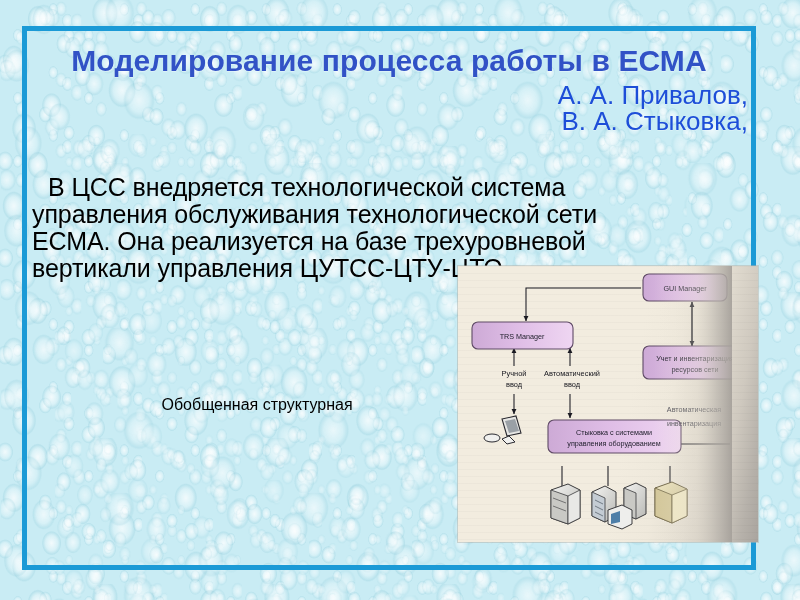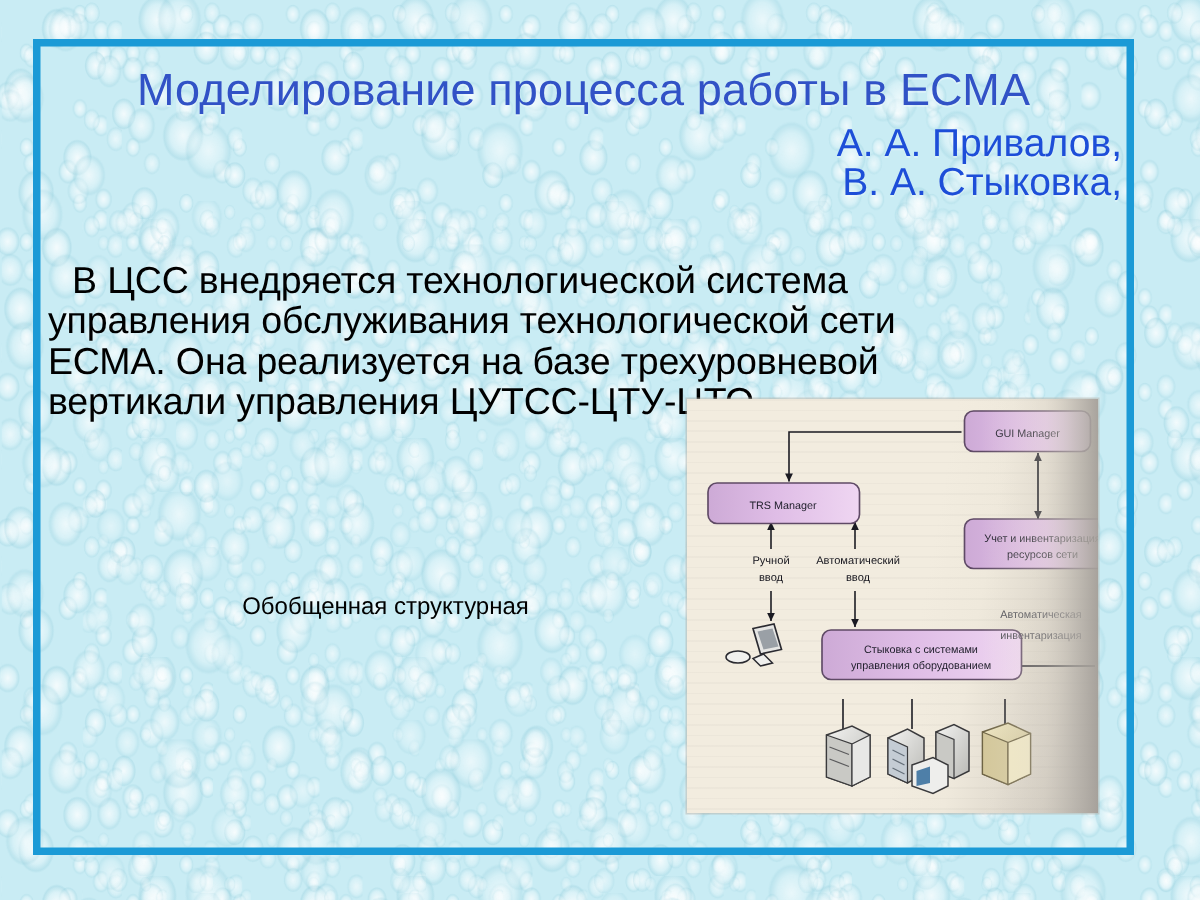--- a/index.html
+++ b/index.html
@@ -88,20 +88,21 @@
     left: 0;
     top: 18px;
     width: 734px;
     text-align: center;
     font-size: 30px;
     line-height: 34px;
     color: #3152c6;
     letter-spacing: .1px;
     white-space: nowrap;
     text-shadow: 0 1px 0 rgba(255,255,255,.35);
+    font-weight: bold;
   }
 
   .authors {
     position: absolute;
     right: 8px;
     top: 56px;
     width: 680px;
     text-align: right;
     font-size: 26px;
     line-height: 26px;
@@ -132,21 +133,21 @@
     font-size: 16px;
     line-height: 22px;
     color: #000000;
   }
 
   
   .diagram {
     position: absolute;
     left: 458px;
     top: 266px;
-    width: 274px;
+    width: 300px;
     height: 276px;
     background: linear-gradient(100deg,
         #f2ecdf 0%, #f2ecdf 56%, #efe9dc 68%,
         #e3ddd1 78%, #cfc9bf 88%, #b6b1aa 95%, #a9a49e 100%);
     overflow: hidden;
     box-shadow: 0 0 0 1px rgba(180,178,170,.5);
   }
   .diagram .paper-lines {
     position: absolute;
     inset: 0;

